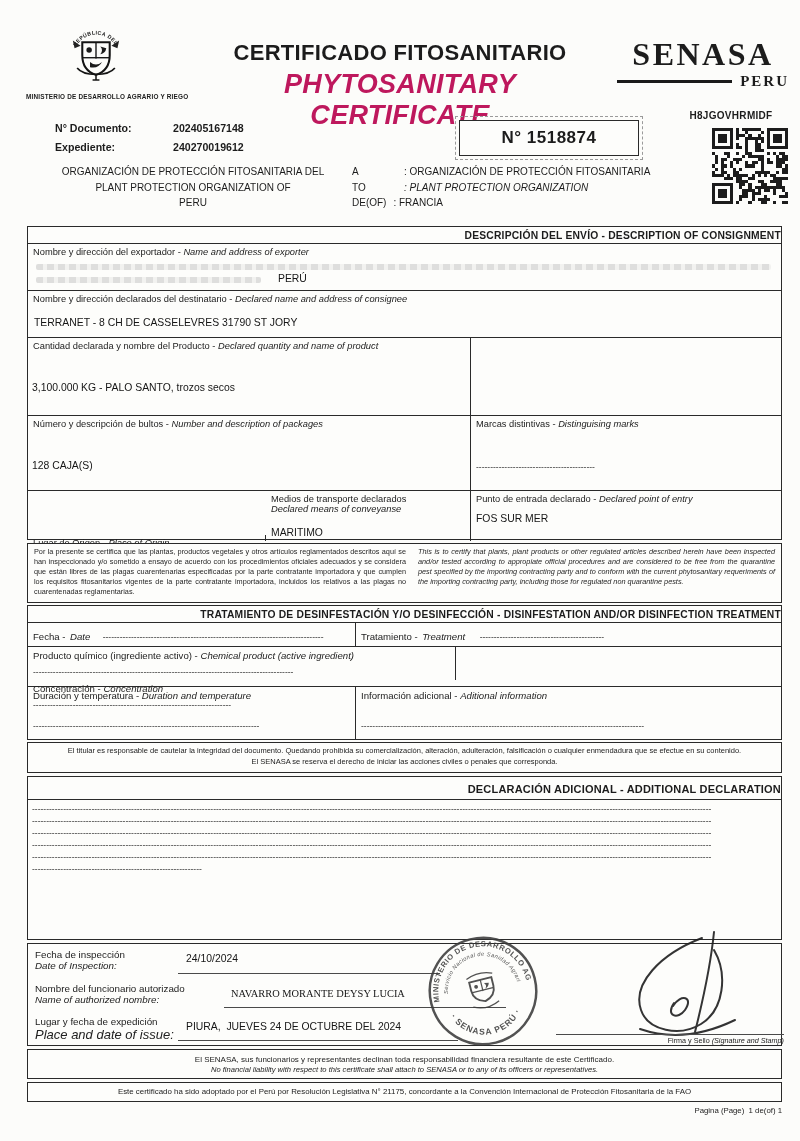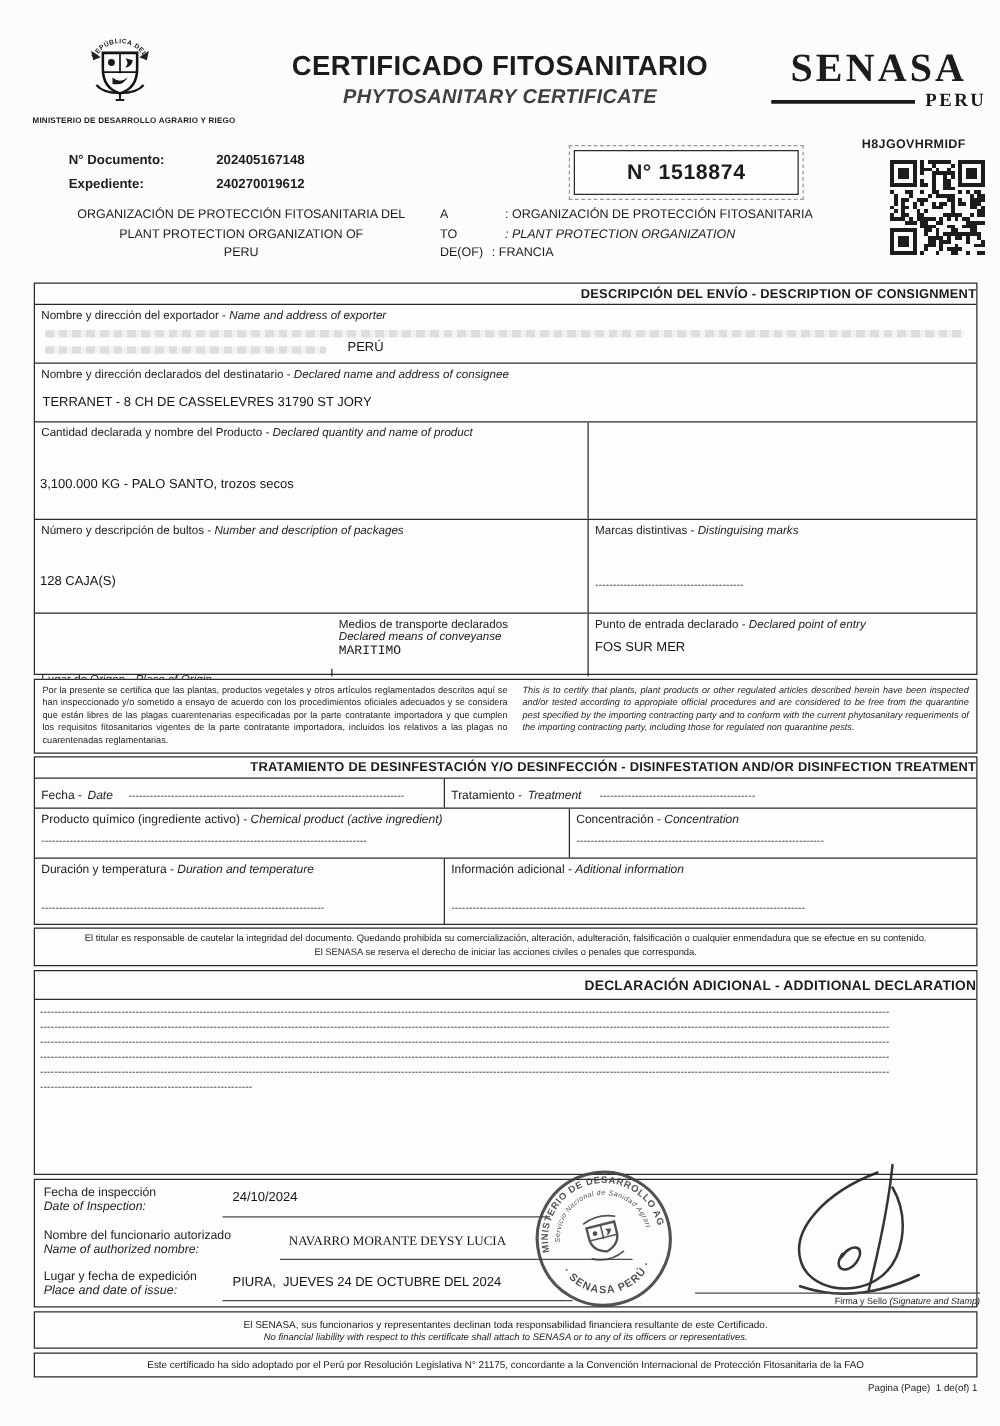--- a/index.html
+++ b/index.html
@@ -44,21 +44,21 @@
       <path d="M33,49 q7,6 14,0 q-4,8 -14,6 z" fill="#1a1a1a"></path>
       <path d="M22,30 l-9,-6 l2,9 z M58,30 l9,-6 l-2,9 z" fill="#222"></path>
       <path d="M18,56 C26,66 54,66 62,56" fill="none" stroke="#141414" stroke-width="2"></path>
       <path d="M40,64 v6 M36,70 h8" stroke="#141414" stroke-width="1.8"></path>
     </svg>
   </div>
   <div class="abs b" style="left:26px;top:93px;width:200px;font-size:6.4px;letter-spacing:.2px;">MINISTERIO DE DESARROLLO AGRARIO Y RIEGO</div>
 
   <div class="abs" style="left:195px;top:40px;width:410px;text-align:center;">
     <div class="b" style="font-size:22px;letter-spacing:.3px;">CERTIFICADO FITOSANITARIO</div>
-    <div class="b i" style="font-size:16px;margin-top:3px;letter-spacing:.3px;color:#404040;">PHYTOSANITARY CERTIFICATE</div>
+    <div class="b i" style="font-size:27px;margin-top:3px;letter-spacing:.3px;color:#be185d;">PHYTOSANITARY CERTIFICATE</div>
   </div>
 
   <div class="abs" style="left:617px;top:36px;width:172px;">
     <div class="b" style="font-family:'Liberation Serif',serif;font-size:32px;letter-spacing:2.5px;text-align:center;">SENASA</div>
     <div style="display:flex;align-items:center;margin-top:0;">
       <div style="flex:1;border-top:3px solid #1a1a1a;"></div>
       <div class="b" style="font-family:'Liberation Serif',serif;font-size:15px;letter-spacing:2px;padding-left:8px;">PERU</div>
     </div>
   </div>
 
@@ -455,21 +455,21 @@
 
     <div class="row" style="height:50px;display:flex;">
       <div class="cell br" style="width:238px;margin-top:44px;">
         <div class="lbl"><span>Lugar de Origen -</span>
           <span class="i">Place of Origin</span></div>
         <div class="abs val" style="left:36px;top:24px;">PERU</div>
       </div>
       <div class="cell br" style="width:205px;">
         <div class="lbl">Medios de transporte declarados</div>
         <div class="lbl i">Declared means of conveyanse</div>
-        <div class="val" style="margin-top:1px;font-family:Liberation Mono, monospace;">MARITIMO</div>
+        <div class="val" style="margin-top:13px;">MARITIMO</div>
       </div>
       <div class="cell" style="flex:1;">
         <div class="lbl"><span>Punto de entrada declarado -</span>
           <span class="i">Declared point of entry</span></div>
         <div class="abs val" style="left:5px;top:22px;">FOS SUR MER</div>
       </div>
     </div>
   </div>
 
   <div class="abs bx" style="left:27px;top:543px;width:755px;height:60px;display:flex;">
@@ -486,21 +486,21 @@
         <span class="lbl i" style="font-size:9.6px;">Date</span>
         <span class="dash" style="margin-left:8px;">------------------------------------------------------------------------------</span>
       </div>
       <div class="cell" style="flex:1;white-space:nowrap;overflow:hidden;">
         <span class="lbl" style="font-size:9.6px;">Tratamiento -</span>
         <span class="lbl i" style="font-size:9.6px;">Treatment</span>
         <span class="dash" style="margin-left:10px;">--------------------------------------------</span>
       </div>
     </div>
 
-    <div class="row bb" style="height:40px;display:flex;">
+    <div class="row bb" style="height:40px;display:flex;flex-direction:column;">
       <div class="cell br" style="width:428px;">
         <div class="lbl" style="font-size:9.6px;"><span>Producto químico (ingrediente activo) -</span>
           <span class="i">Chemical product (active ingredient)</span></div>
         <div class="dash" style="margin-top:6px;width:320px;">--------------------------------------------------------------------------------------------</div>
       </div>
       <div class="cell" style="flex:1;">
         <div class="lbl" style="font-size:9.6px;"><span>Concentración -</span>
           <span class="i">Concentration</span></div>
         <div class="dash" style="margin-top:6px;width:250px;">----------------------------------------------------------------------</div>
       </div>
@@ -548,21 +548,21 @@
 
     <div class="abs" style="left:7px;top:39px;">
       <div class="lbl" style="font-size:9.8px;">Nombre del funcionario autorizado</div>
       <div class="lbl i" style="font-size:9.8px;">Name of authorized nombre:</div>
     </div>
     <div class="abs val" style="left:203px;top:44px;font-family:Liberation Serif, serif;">NAVARRO MORANTE DEYSY LUCIA</div>
     <div class="abs underl" style="left:196px;top:63px;width:282px;"></div>
 
     <div class="abs" style="left:7px;top:72px;">
       <div class="lbl" style="font-size:9.8px;">Lugar y fecha de expedición</div>
-      <div class="lbl i" style="font-size:10px;">Place and date of issue:</div>
+      <div class="lbl i" style="font-size:13px;">Place and date of issue:</div>
     </div>
     <div class="abs val" style="left:158px;top:77px;white-space:pre;">PIURA,  JUEVES 24 DE OCTUBRE DEL 2024</div>
     <div class="abs underl" style="left:150px;top:96px;width:280px;"></div>
 
     <div class="abs" style="left:398px;top:-10px;width:114px;height:114px;transform:rotate(-14deg);opacity:.88;">
       <svg viewBox="0 0 120 120" width="114" height="114">
         <defs>
           <path id="stTop" d="M13,60 A47,47 0 1 1 107,60"></path>
           <path id="stIn" d="M23,60 A37,37 0 1 1 97,60"></path>
           <path id="stBot" d="M18,64 A42,42 0 0 0 102,64"></path>

